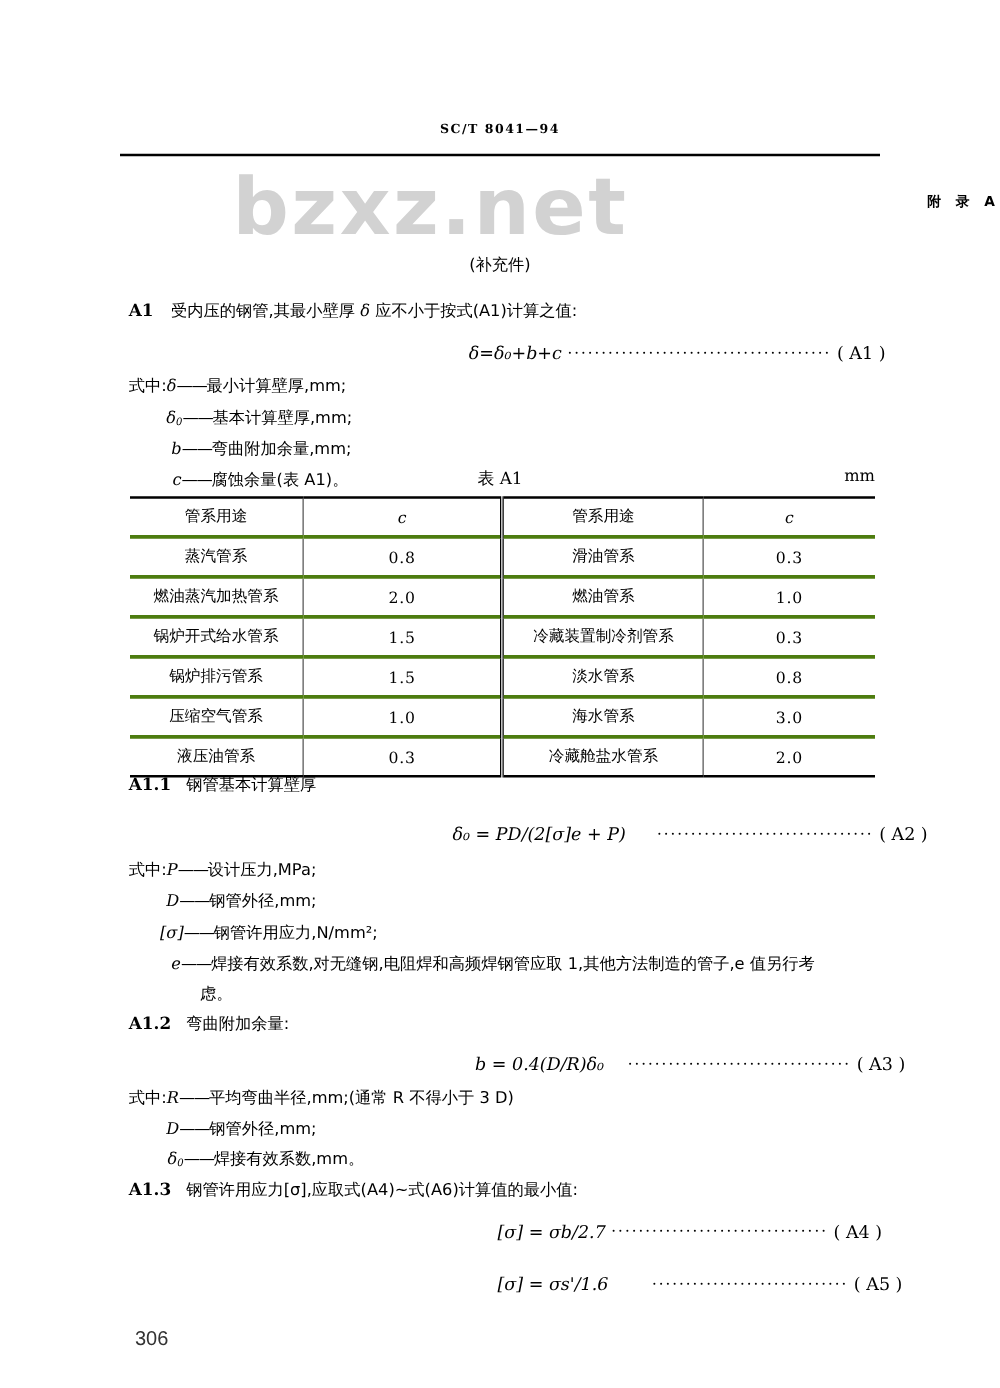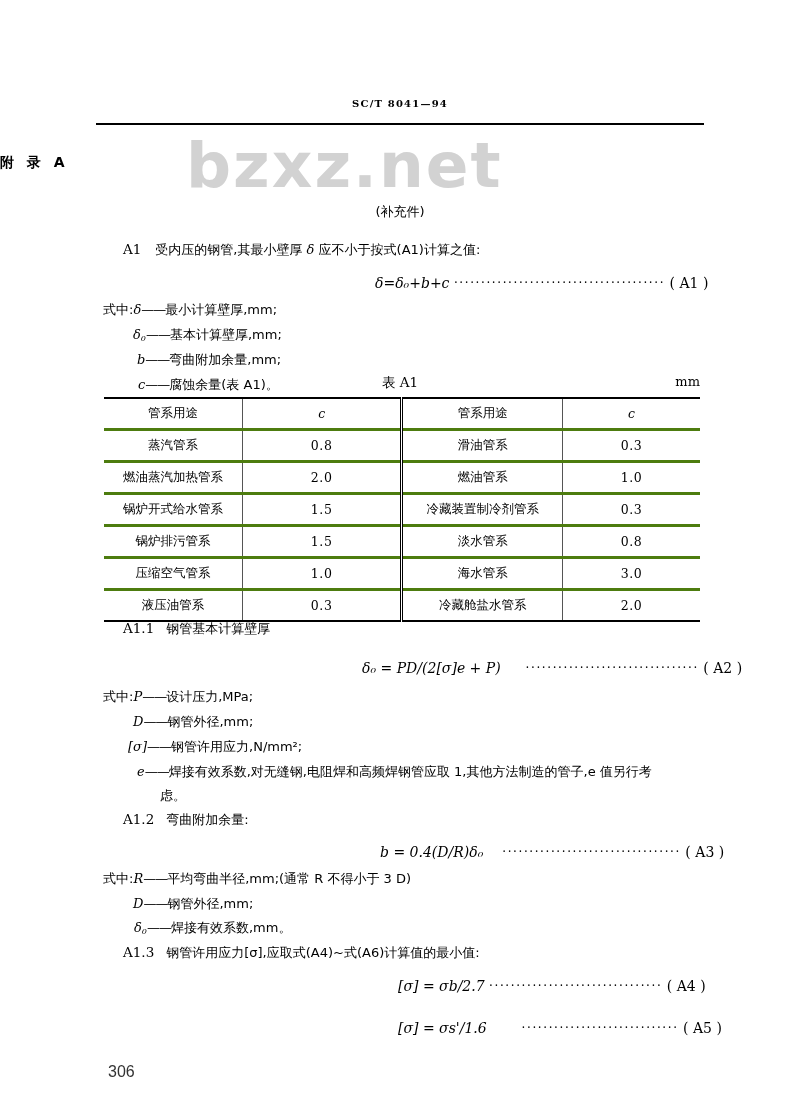--- a/index.html
+++ b/index.html
@@ -53,22 +53,22 @@
     height: 2px;
     background: #000000;
     z-index: 2;
   }
   
   .appendix-title {
     position: absolute;
     left: 0;
     top: 154px;
     width: 800px;
-    text-align: left;
-    font-size: 14px;
+    text-align: right;
+    font-size: 11px;
     font-weight: bold;
     letter-spacing: 4px;
     z-index: 2;
   }
   .appendix-subtitle {
     position: absolute;
     left: 0;
     top: 177px;
     width: 800px;
     text-align: center;
@@ -89,23 +89,22 @@
   
   .body-line {
     position: absolute;
     font-size: 13px;
     line-height: 1.0;
     white-space: nowrap;
     z-index: 2;
   }
   .clause-id {
     font-family: "DejaVu Serif", "Liberation Serif", serif;
-    font-weight: normal;
+    font-weight: bold;
     font-size: 13.5px;
-    margin-left: 20px;
   }
   .ital {
     font-family: "DejaVu Serif", "Liberation Serif", serif;
     font-style: italic;
   }
   sub { font-size: 0.62em; vertical-align: -0.22em; }
   .dash { letter-spacing: -1px; }
 
   
   .formula-row {

